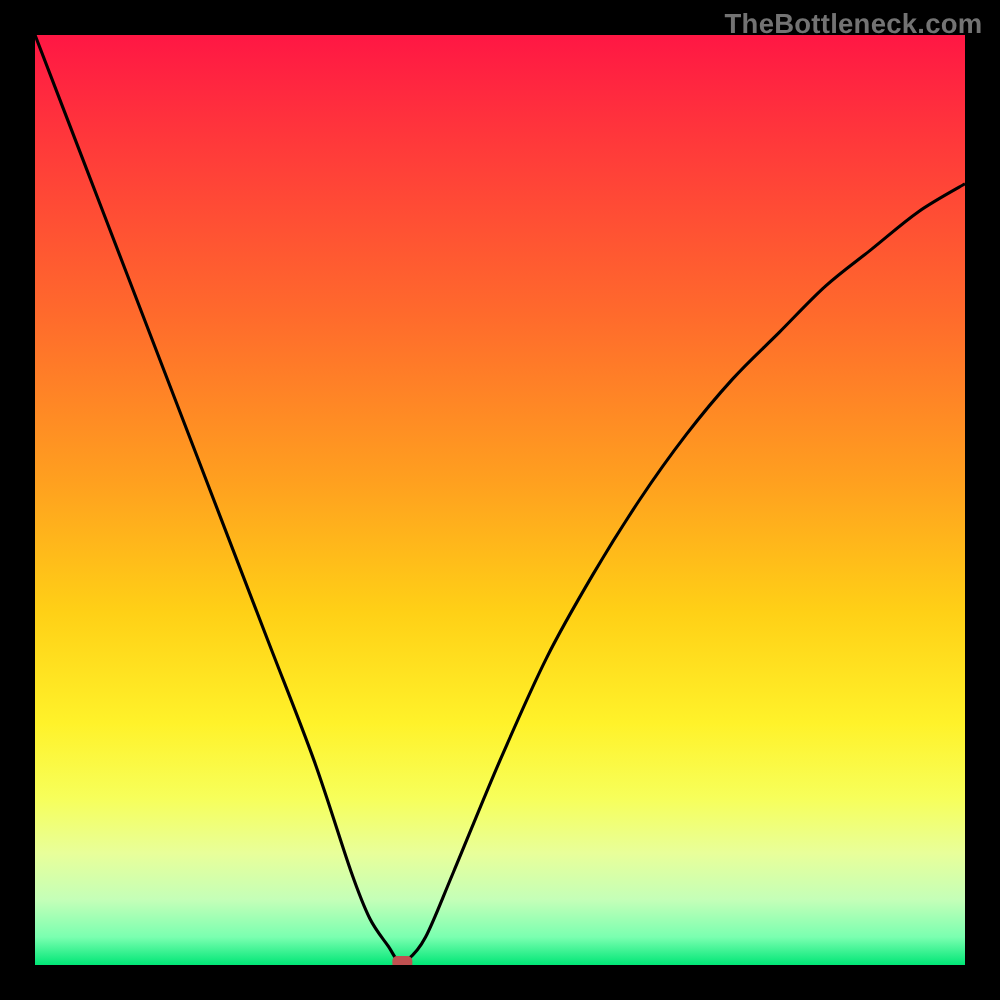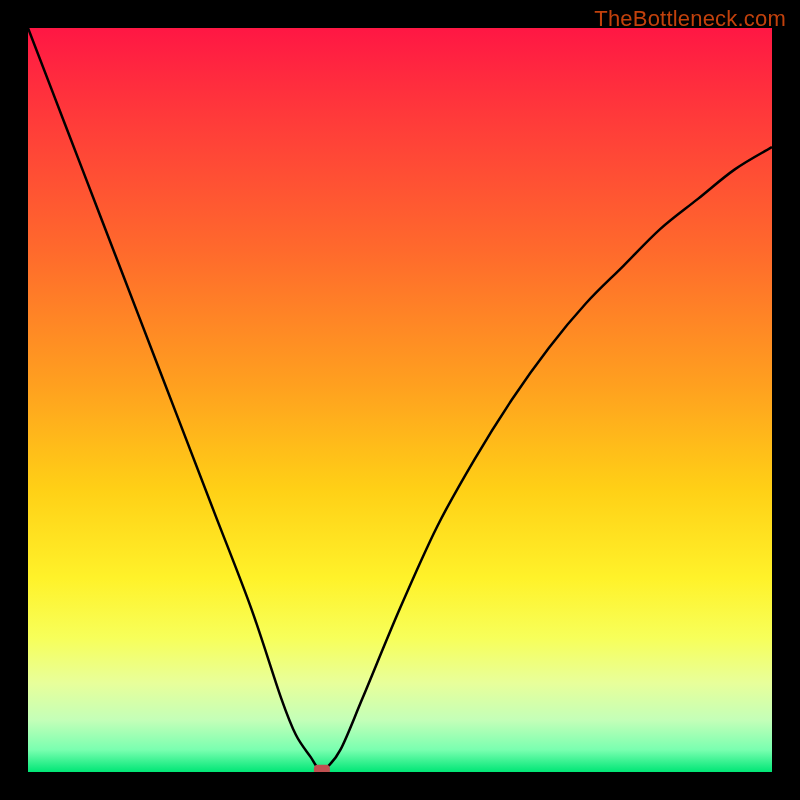--- a/index.html
+++ b/index.html
@@ -8,23 +8,23 @@
     width: 800px;
     height: 800px;
     background: #000;
     position: relative;
     font-family: Arial, sans-serif;
   }
   .watermark {
     position: absolute;
     top: 6px;
     right: 14px;
-    color: #c2410c;
+    color: #737373;
     font-size: 22px;
-    font-weight: 400;
+    font-weight: 700;
     z-index: 10;
     letter-spacing: 0.2px;
   }
   .chart-container {
     position: absolute;
     left: 28px;
     top: 28px;
     width: 744px;
     height: 744px;
   }

